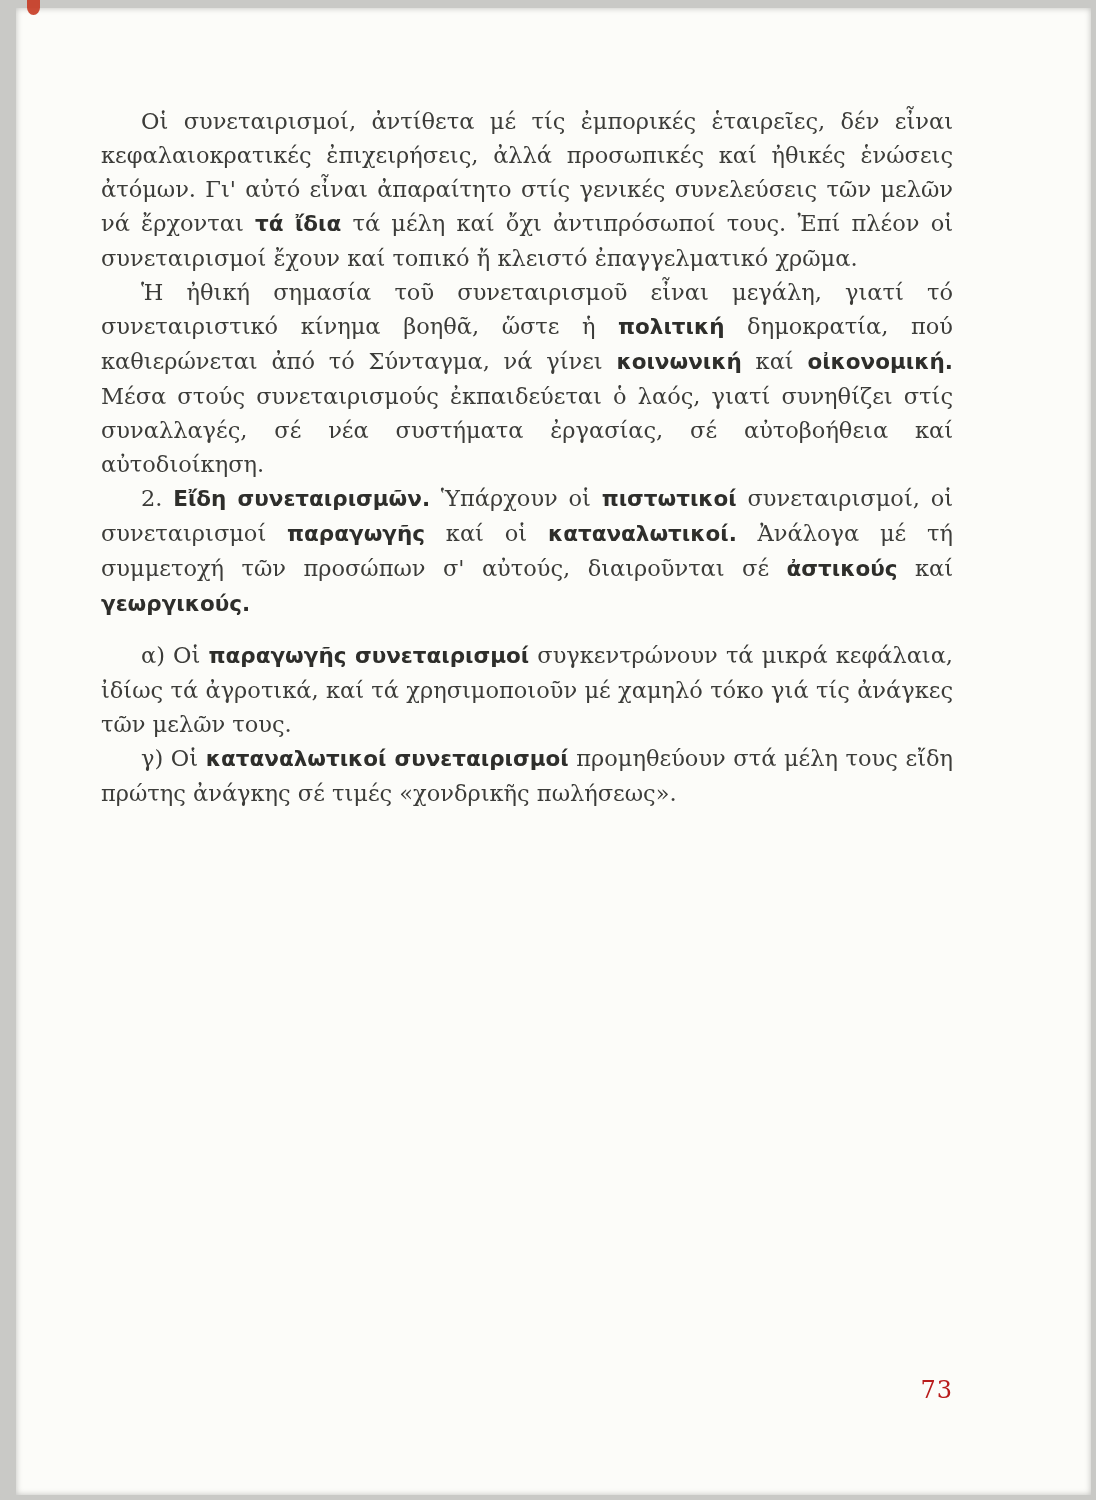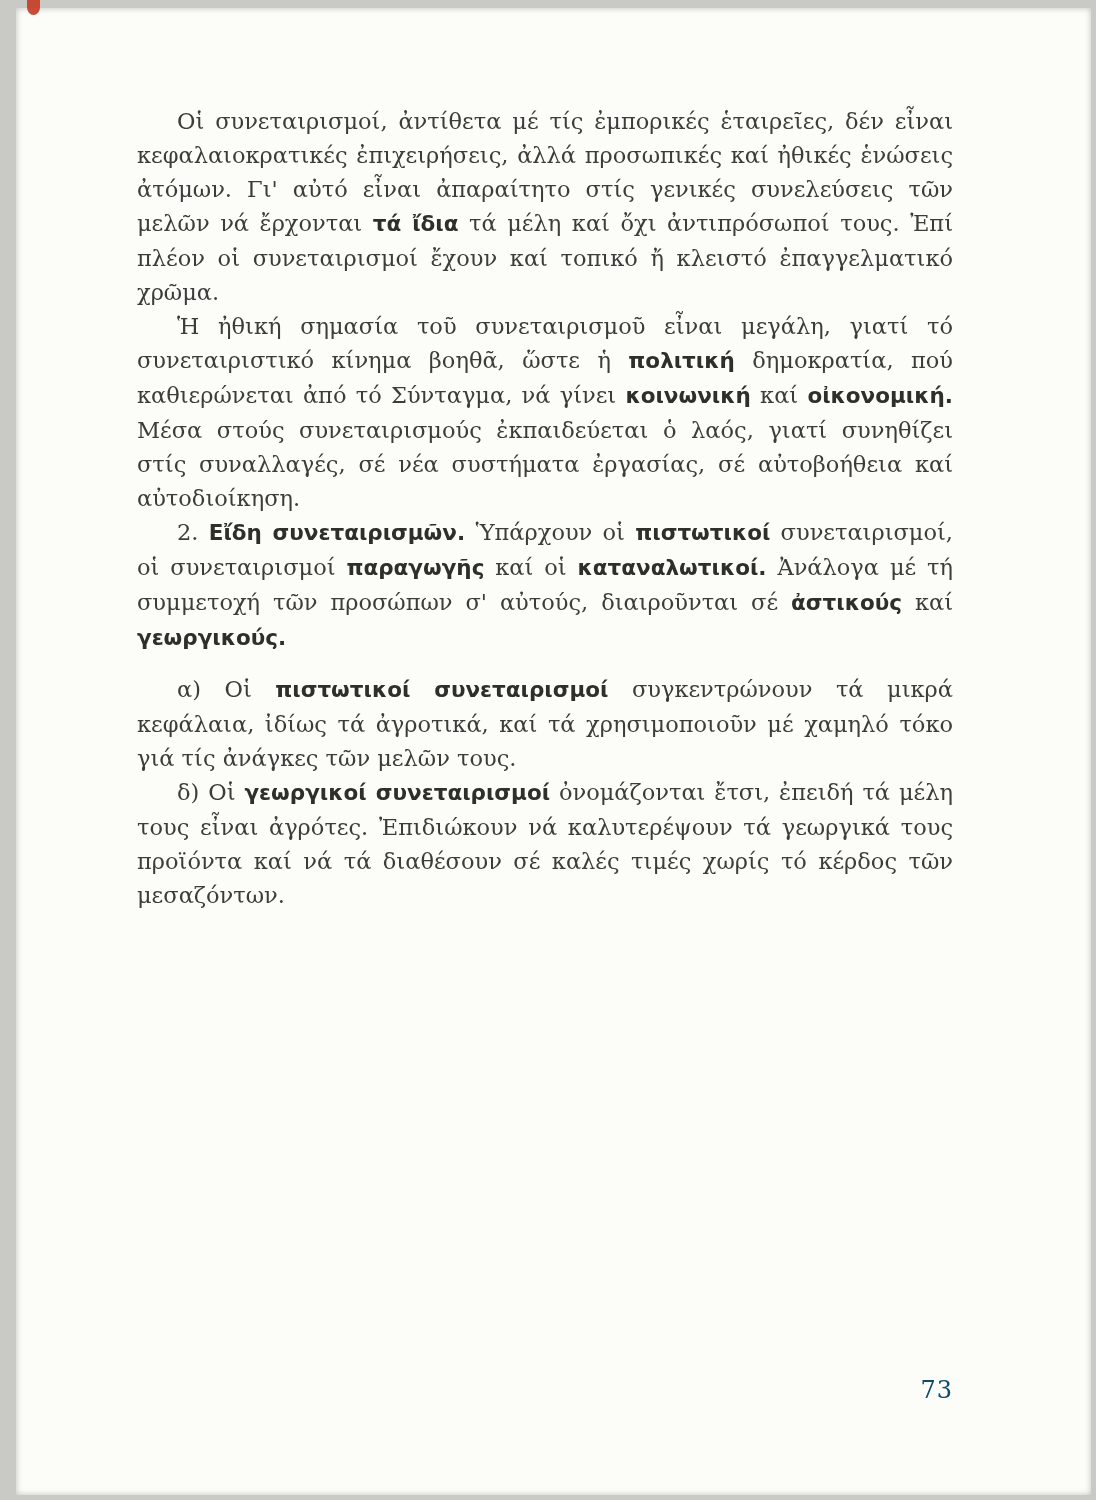--- a/index.html
+++ b/index.html
@@ -41,48 +41,47 @@
     color: #3c3c39;
     font-size: 22.5px;
     line-height: 34px;
     text-align: justify;
   }
   .para {
     margin: 0;
   }
   .para.indent {
     text-indent: 40px;
-    margin-left: 36px;
   }
   .para.spaced {
     margin-top: 17px;
   }
   .bold {
     font-family: "DejaVu Sans", "Liberation Sans", sans-serif;
     font-weight: bold;
     font-size: 21.5px;
     color: #2e2e2b;
   }
   .page-number {
     position: absolute;
     left: 85px;
     top: 1368px;
     width: 852px;
     text-align: right;
     font-size: 24px;
-    color: #0c4a6e;
+    color: #b91c1c;
     letter-spacing: 1px;
   }
 </style>
 </head>
 <body>
 
 <div class="paper">
   <div class="text-block">
       <p class="para indent"><span class="normal">Οἱ συνεταιρισμοί, ἀντίθετα μέ τίς ἐμπορικές ἑταιρεῖες, δέν εἶναι κεφαλαιοκρατικές ἐπιχειρήσεις, ἀλλά προσωπικές καί ἠθικές ἑνώσεις ἀτόμων. Γι' αὐτό εἶναι ἀπαραίτητο στίς γενικές συνελεύσεις τῶν μελῶν νά ἔρχονται </span><span class="bold">τά ἴδια</span><span class="normal"> τά μέλη καί ὄχι ἀντιπρόσωποί τους. Ἐπί πλέον οἱ συνεταιρισμοί ἔχουν καί τοπικό ἤ κλειστό ἐπαγγελματικό χρῶμα.</span></p>
       <p class="para indent"><span class="normal">Ἡ ἠθική σημασία τοῦ συνεταιρισμοῦ εἶναι μεγάλη, γιατί τό συνεταιριστικό κίνημα βοηθᾶ, ὥστε ἡ </span><span class="bold">πολιτική</span><span class="normal"> δημοκρατία, πού καθιερώνεται ἀπό τό Σύνταγμα, νά γίνει </span><span class="bold">κοινωνική</span><span class="normal"> καί </span><span class="bold">οἰκονομική.</span><span class="normal"> Μέσα στούς συνεταιρισμούς ἐκπαιδεύεται ὁ λαός, γιατί συνηθίζει στίς συναλλαγές, σέ νέα συστήματα ἐργασίας, σέ αὐτοβοήθεια καί αὐτοδιοίκηση.</span></p>
       <p class="para indent"><span class="normal">2. </span><span class="bold">Εἴδη συνεταιρισμῶν.</span><span class="normal"> Ὑπάρχουν οἱ </span><span class="bold">πιστωτικοί</span><span class="normal"> συνεταιρισμοί, οἱ συνεταιρισμοί </span><span class="bold">παραγωγῆς</span><span class="normal"> καί οἱ </span><span class="bold">καταναλωτικοί.</span><span class="normal"> Ἀνάλογα μέ τή συμμετοχή τῶν προσώπων σ' αὐτούς, διαιροῦνται σέ </span><span class="bold">ἀστικούς</span><span class="normal"> καί </span><span class="bold">γεωργικούς.</span></p>
-      <p class="para indent spaced"><span class="normal">α) Οἱ </span><span class="bold">πιστωτικοί συνεταιρισμοί</span><span class="normal"> συγκεντρώνουν τά μικρά κεφάλαια, ἰδίως τά ἀγροτικά, καί τά χρησιμοποιοῦν μέ χαμηλό τόκο γιά τίς ἀνάγκες τῶν μελῶν τους.</span></p>
-      <p class="para indent"><span class="normal">δ) Οἱ </span><span class="bold">γεωργικοί συνεταιρισμοί</span><span class="normal"> ὀνομάζονται ἔτσι, ἐπειδή τά μέλη τους εἶναι ἀγρότες. Ἐπιδιώκουν νά καλυτερέψουν τά γεωργικά τους προϊόντα καί νά τά διαθέσουν σέ καλές τιμές χωρίς τό κέρδος τῶν μεσαζόντων.</span></p>
+      <p class="para indent spaced"><span class="normal">α) Οἱ </span><span class="bold">παραγωγῆς συνεταιρισμοί</span><span class="normal"> συγκεντρώνουν τά μικρά κεφάλαια, ἰδίως τά ἀγροτικά, καί τά χρησιμοποιοῦν μέ χαμηλό τόκο γιά τίς ἀνάγκες τῶν μελῶν τους.</span></p>
+      <p class="para indent"><span class="normal">γ) Οἱ </span><span class="bold">καταναλωτικοί συνεταιρισμοί</span><span class="normal"> προμηθεύουν στά μέλη τους εἴδη πρώτης ἀνάγκης σέ τιμές «χονδρικῆς πωλήσεως».</span></p>
     </div>
   <div class="page-number">73</div>
 </div>
 <div class="scan-mark"></div>
 
 </body></html>

